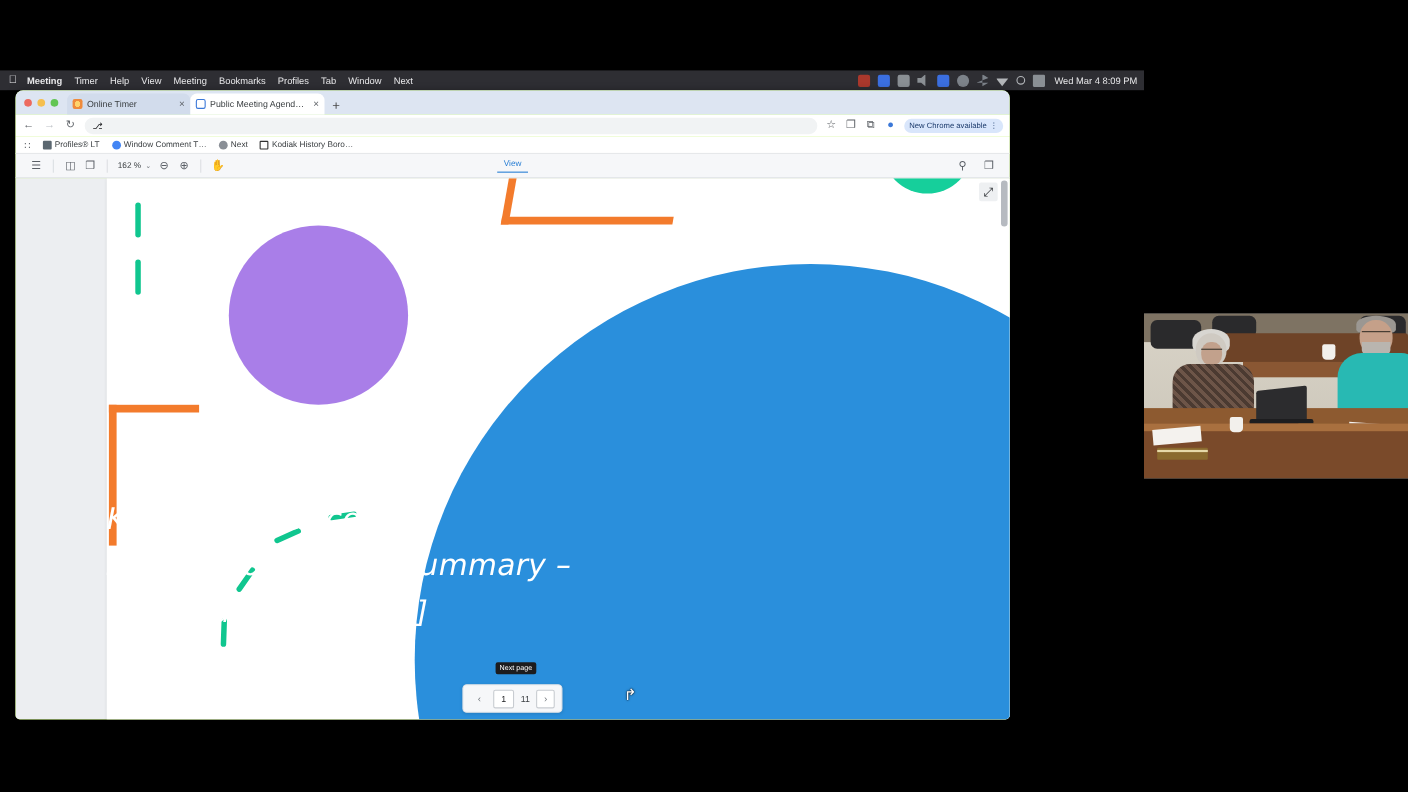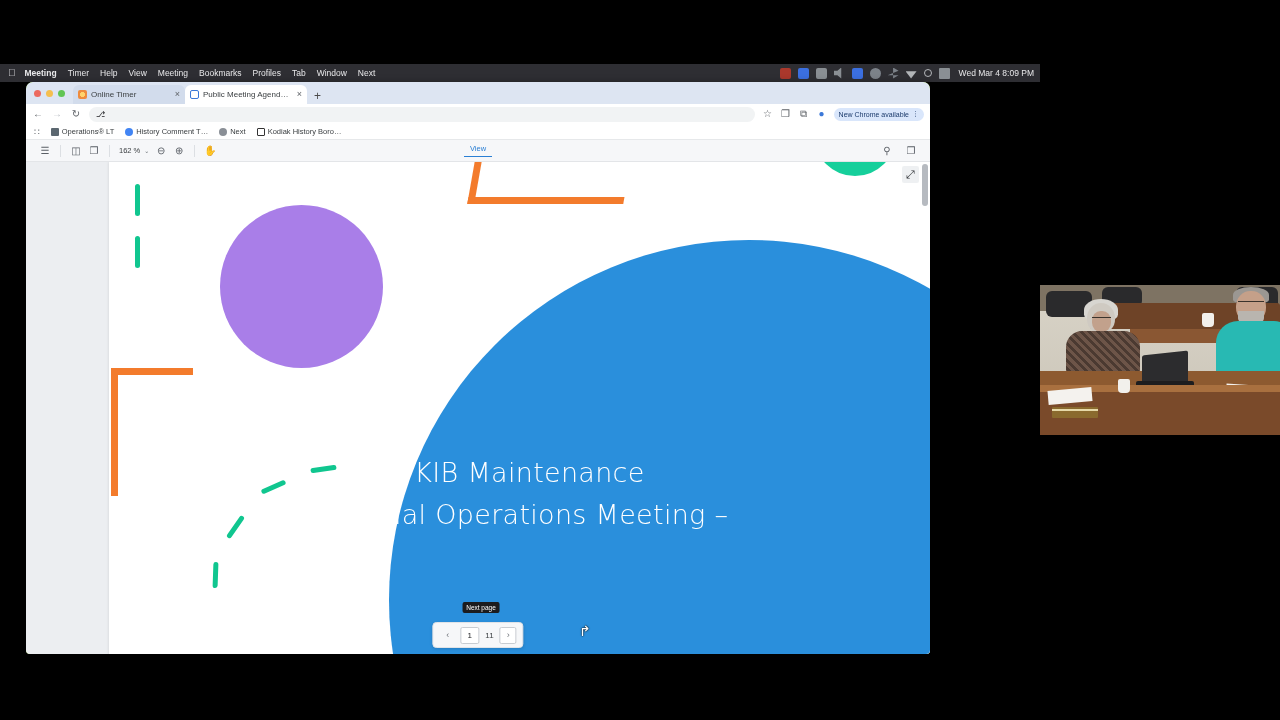--- a/index.html
+++ b/index.html
@@ -19,21 +19,21 @@
   .menubar .right { margin-left:auto; display:flex; align-items:center; gap:7px;
                     padding-right:6px; }
   .mb-ico { width:11px; height:11px; display:inline-block; position:relative;
             opacity:.85; }
   .mb-ico.boxed { background:#3b6fe0; border-radius:2px; opacity:1; }
   .mb-clock { font-size:8.5px; white-space:nowrap; padding-left:2px;text-align:right; }
 
   
   .win { position:absolute; left:14px; top:82px; width:904px; height:572px;
          background:#bef264; border-radius:7px 7px 4px 4px; overflow:hidden;
-         box-shadow:0 2px 8px rgba(0,0,0,.5);margin-left:12px; }
+         box-shadow:0 2px 8px rgba(0,0,0,.5); }
 
   
   .tabstrip { height:22px; background:#dde5f2; display:flex; align-items:flex-end;
               padding-left:8px; position:relative; }
   .traffic { display:flex; align-items:center; gap:5px; height:22px; padding-right:8px; }
   .dot { width:7px; height:7px; border-radius:50%; }
   .dot.r{background:#ec6a5f;} .dot.y{background:#f5bf4f;} .dot.g{background:#61c554;}
   .tab { height:19px; display:flex; align-items:center; gap:4px; padding:0 5px;
          border-radius:6px 6px 0 0; font-size:8px; color:#3c4043; max-width:122px;
          position:relative; }
@@ -104,23 +104,23 @@
   .bracket-tl { left:2px; top:206px; width:82px; height:128px;
                 border-left:7px solid #f37b2c; border-top:7px solid #f37b2c; }
   .bracket-tr { left:366px; top:-46px; width:156px; height:88px;
                 border-left:7px solid #f37b2c; border-bottom:7px solid #f37b2c;
                 transform:skewX(-10deg); }
   .arcdash { position:absolute; left:100px; top:278px; width:150px; height:150px; }
   .arcdash i { position:absolute; display:block; width:5px; height:26px;
                border-radius:3px; background:#10c68f; }
 
   .slide-title { position:absolute; left:0; top:290px; width:841px;
-                 text-align:center; color:#fff; font-size:27px; line-height:1.56;
+                 color:#fff; font-size:27px; line-height:1.56;
                  letter-spacing:.3px; font-family:"DejaVu Sans", sans-serif;
-                 font-weight:300; }
+                 font-weight:300;font-style:italic; }
 
   
   .expandbtn { position:absolute; right:11px; top:4px; width:17px; height:17px;
                background:rgba(236,238,241,.9); border-radius:2px;
                display:flex; align-items:center; justify-content:center;
                color:#2c2f33; font-size:11px; }
 
   
   .vscroll { position:absolute; right:2px; top:2px; width:6px; height:488px; }
   .vthumb { position:absolute; left:0; top:0; width:6px; height:42px;
@@ -272,25 +272,25 @@
           <span>New Chrome available</span>
           <span>⋮</span>
         </div>
       </div>
     </div>
 
     <div class="bookmarks">
       <span style="font-size:9px;color:#5f6368">∷</span>
       <span class="bm">
         <span class="bico" style="background:#5b6770"></span>
-        <span>Operations® LT</span>
+        <span>Profiles® LT</span>
       </span>
       <span class="bm">
         <span class="bico" style="background:#4285f4;border-radius:50%"></span>
-        <span>History Comment T…</span>
+        <span>Window Comment T…</span>
       </span>
       <span class="bm">
         <span class="bico" style="background:#8a8f96;border-radius:50%"></span>
         <span>Next</span>
       </span>
       <span class="bm">
         <span class="bico" style="border:1.3px solid #333"></span>
         <span>Kodiak History Boro…</span>
       </span>
     </div>
@@ -334,21 +334,22 @@
 
         <div class="arcdash">
           <i style="left:4px;  top:122px; transform:rotate(2deg);"></i>
           <i style="left:24px; top:74px;  transform:rotate(35deg);"></i>
           <i style="left:62px; top:34px;  transform:rotate(66deg);"></i>
           <i style="left:112px;top:16px;  transform:rotate(82deg);"></i>
         </div>
 
         <div class="slide-title">
           <div>KIB Maintenance</div>
-          <div>Annual Operations Meeting –</div>
+          <div>Annual Bookmarks Summary –</div>
+          <div>Calendar Year [2025]</div>
         </div>
       </div>
 
       <div class="expandbtn">⤢</div>
 
       <div class="vscroll">
         <div class="vthumb"></div>
       </div>
 
       <div class="pager">

